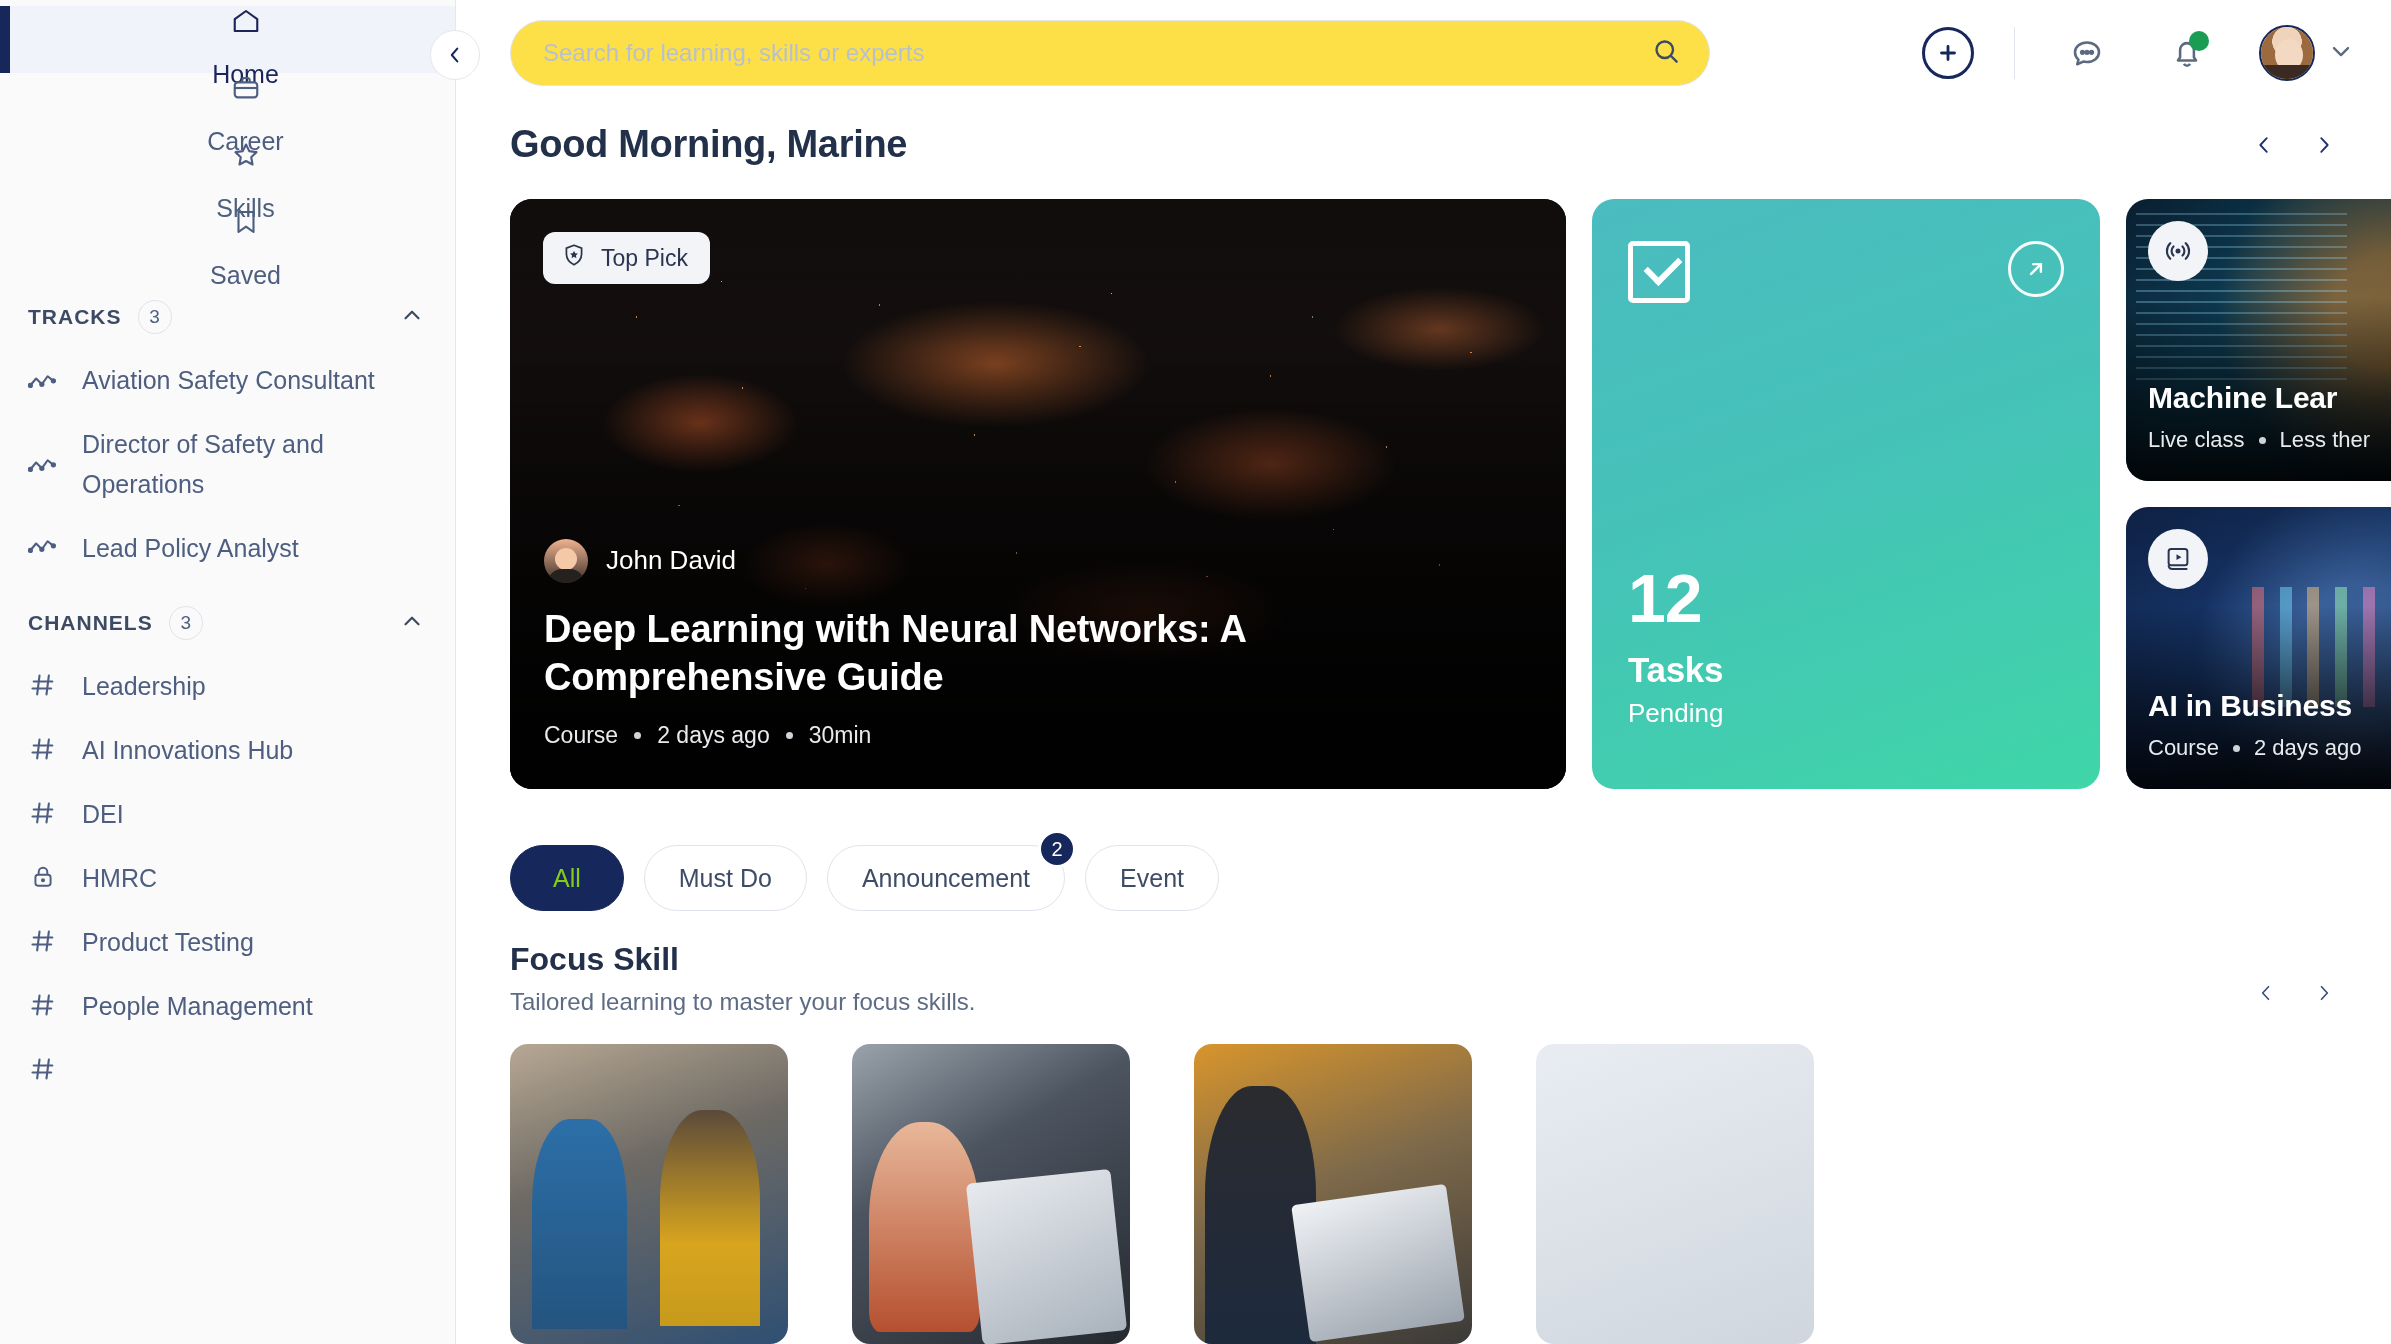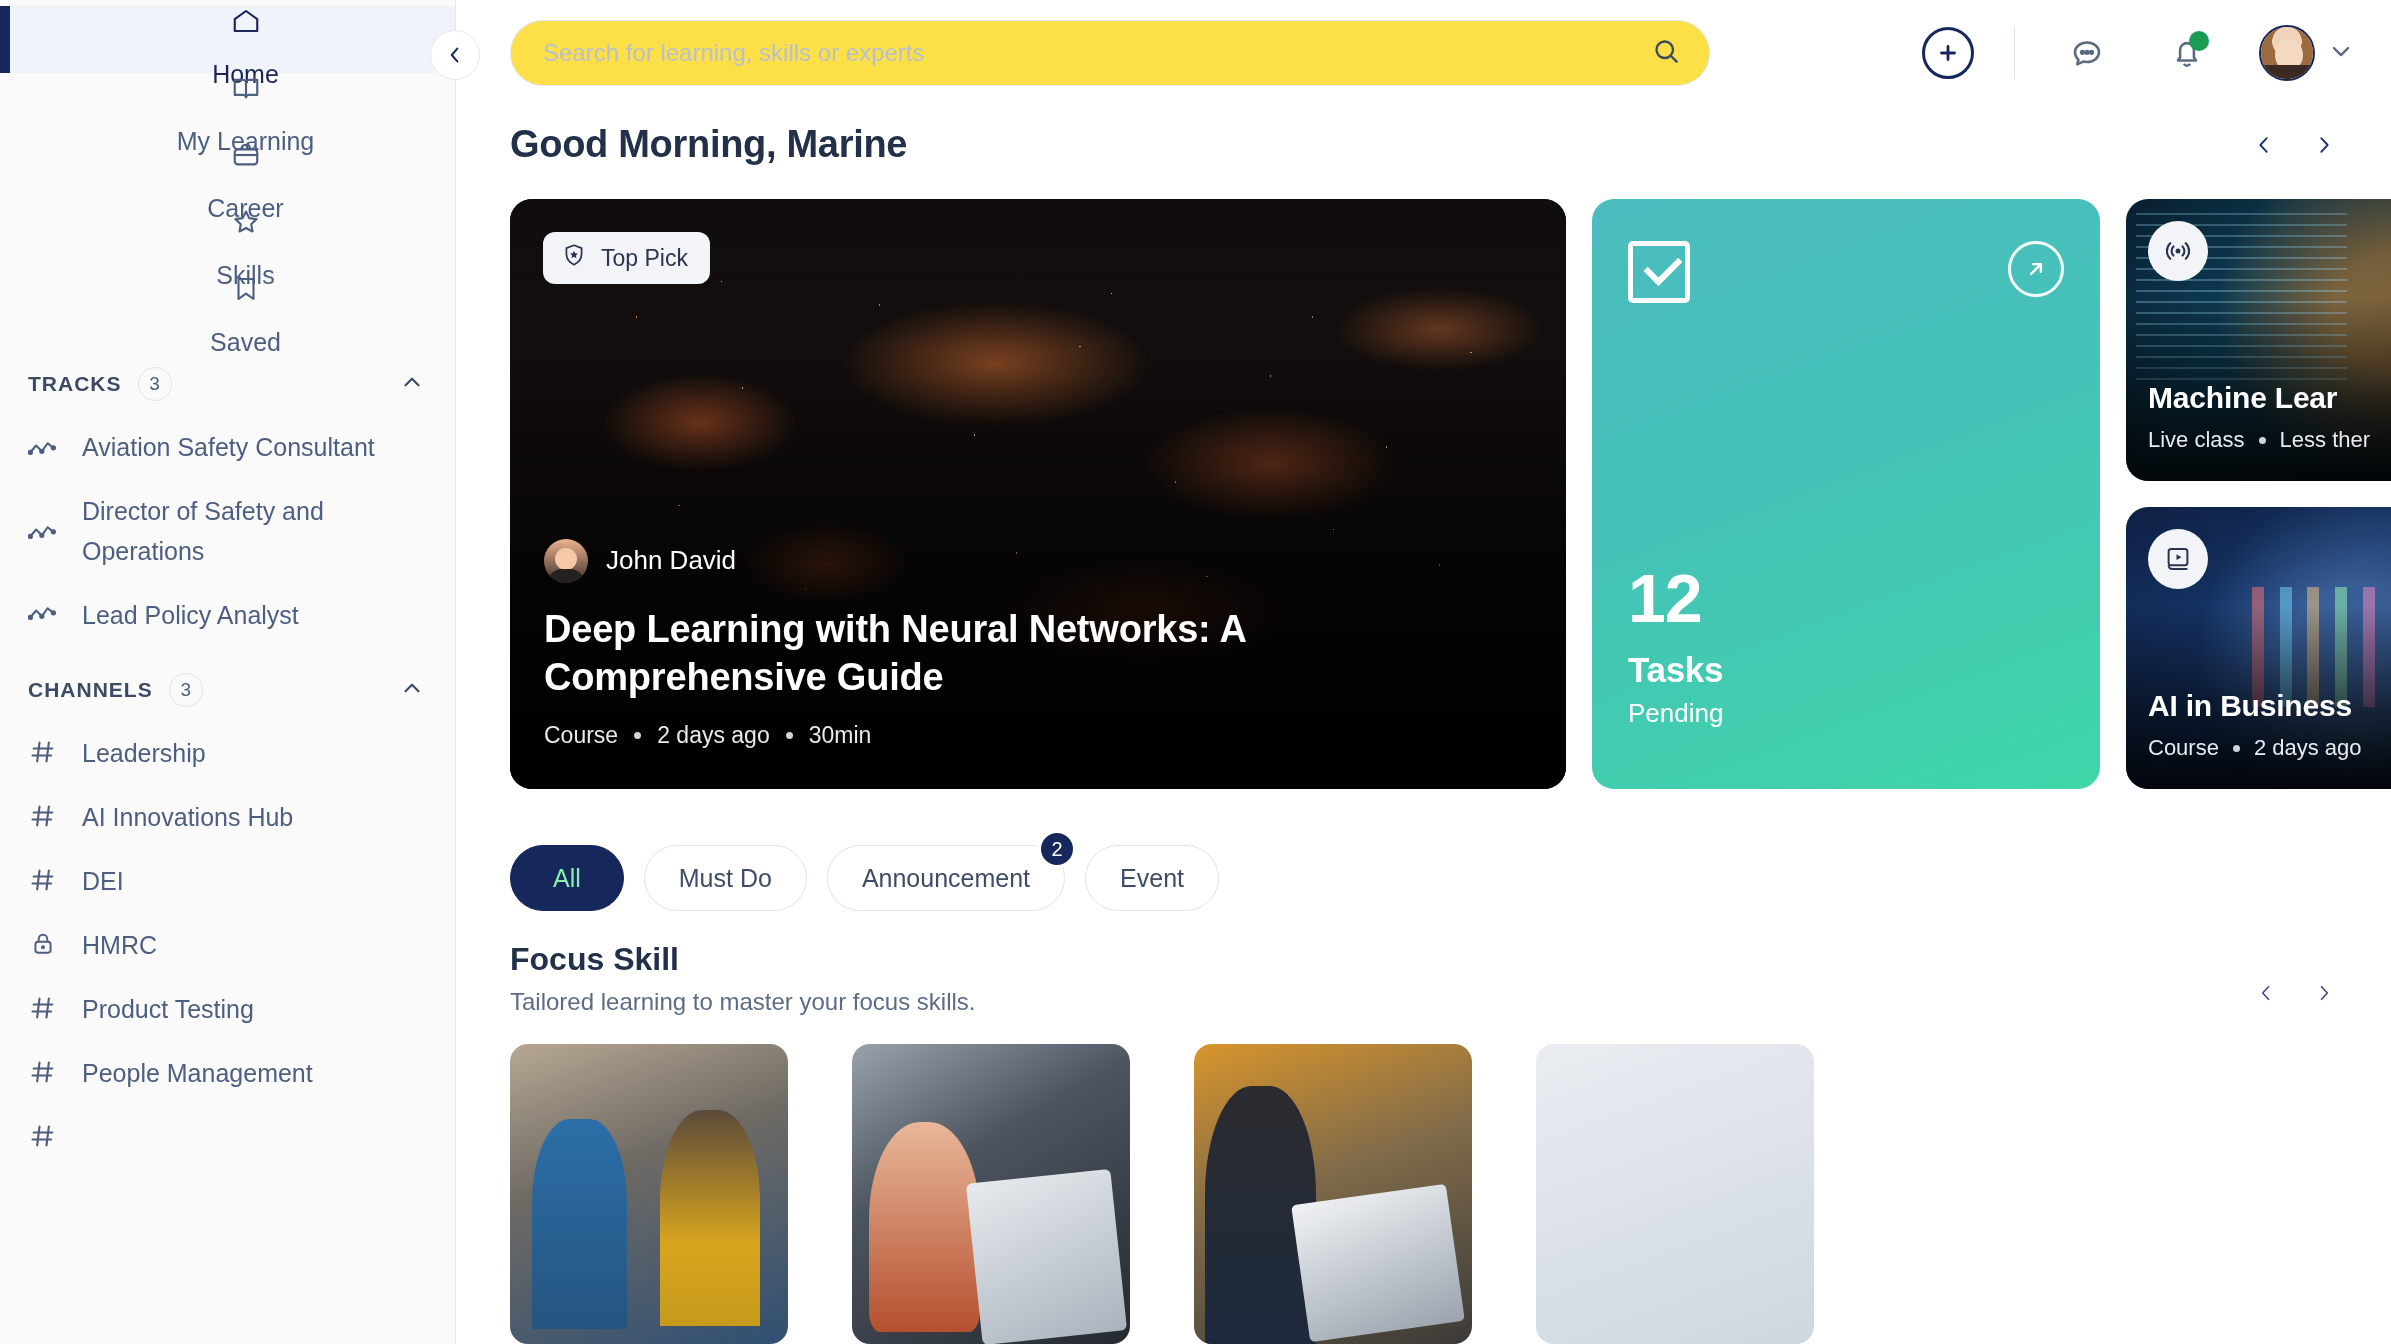--- a/index.html
+++ b/index.html
@@ -226,21 +226,21 @@
   .mini-meta { margin-top: 12px; font-size: 22px; color: #e8eaee; display: flex; align-items: center; gap: 14px; white-space: nowrap; }
 
   
   .pill-row { display: flex; gap: 20px; padding: 40px 0 0 54px; align-items: center; }
   .pill {
     height: 66px; border-radius: 33px; border: 1px solid #dfe3ec;
     display: flex; align-items: center; justify-content: center;
     padding: 0 34px; font-size: 25px; color: #3e4c66; background: #fff;
     cursor: pointer; position: relative;
   }
-  .pill.active { background: #16275c; color: #86efac; border-color: #16275c; padding: 0 42px; }
+  .pill.active { background: #16275c; color: #84cc16; border-color: #16275c; padding: 0 42px; }
   .pill .badge {
     position: absolute; right: -12px; top: -16px;
     min-width: 38px; height: 38px; border-radius: 19px; background: #16275c;
     color: #fff; font-size: 20px; display: flex; align-items: center; justify-content: center;
     border: 3px solid #fff;
   }
 
   
   .focus-head { display: flex; align-items: flex-end; padding: 30px 54px 0 54px; }
   .focus-title { font-size: 32px; font-weight: 700; color: #22304a; }
@@ -272,29 +272,20 @@
 
       <div class="nav-item active">
         <span class="nav-ico">
           <svg width="30" height="30" viewBox="0 0 24 24" fill="none" stroke="#1b2559" stroke-width="1.7" stroke-linejoin="round">
               <path d="M3 10.5 12 4l9 6.5V20H3z"></path>
             </svg>
         </span>
         <span class="label">Home</span>
       </div>
 
-      <div class="nav-item">
-        <span class="nav-ico">
-          <svg width="30" height="30" viewBox="0 0 24 24" fill="none" stroke="#4d5e80" stroke-width="1.7" stroke-linejoin="round">
-              <path d="M3 5.5h6a2.5 2.5 0 0 1 3 2.2 2.5 2.5 0 0 1 3-2.2h6v12h-6a2.5 2.5 0 0 0-3 2 2.5 2.5 0 0 0-3-2H3z"></path>
-              <path d="M12 7.7V19"></path>
-            </svg>
-        </span>
-        <span class="label">My Learning</span>
-      </div>
 
       <div class="nav-item">
         <span class="nav-ico">
           <svg width="30" height="30" viewBox="0 0 24 24" fill="none" stroke="#4d5e80" stroke-width="1.7" stroke-linejoin="round">
               <rect x="3" y="7.5" width="18" height="12" rx="2.5"></rect>
               <path d="M9 7.5V6a2 2 0 0 1 2-2h2a2 2 0 0 1 2 2v1.5"></path>
               <path d="M3 12h18"></path>
             </svg>
         </span>
         <span class="label">Career</span>

